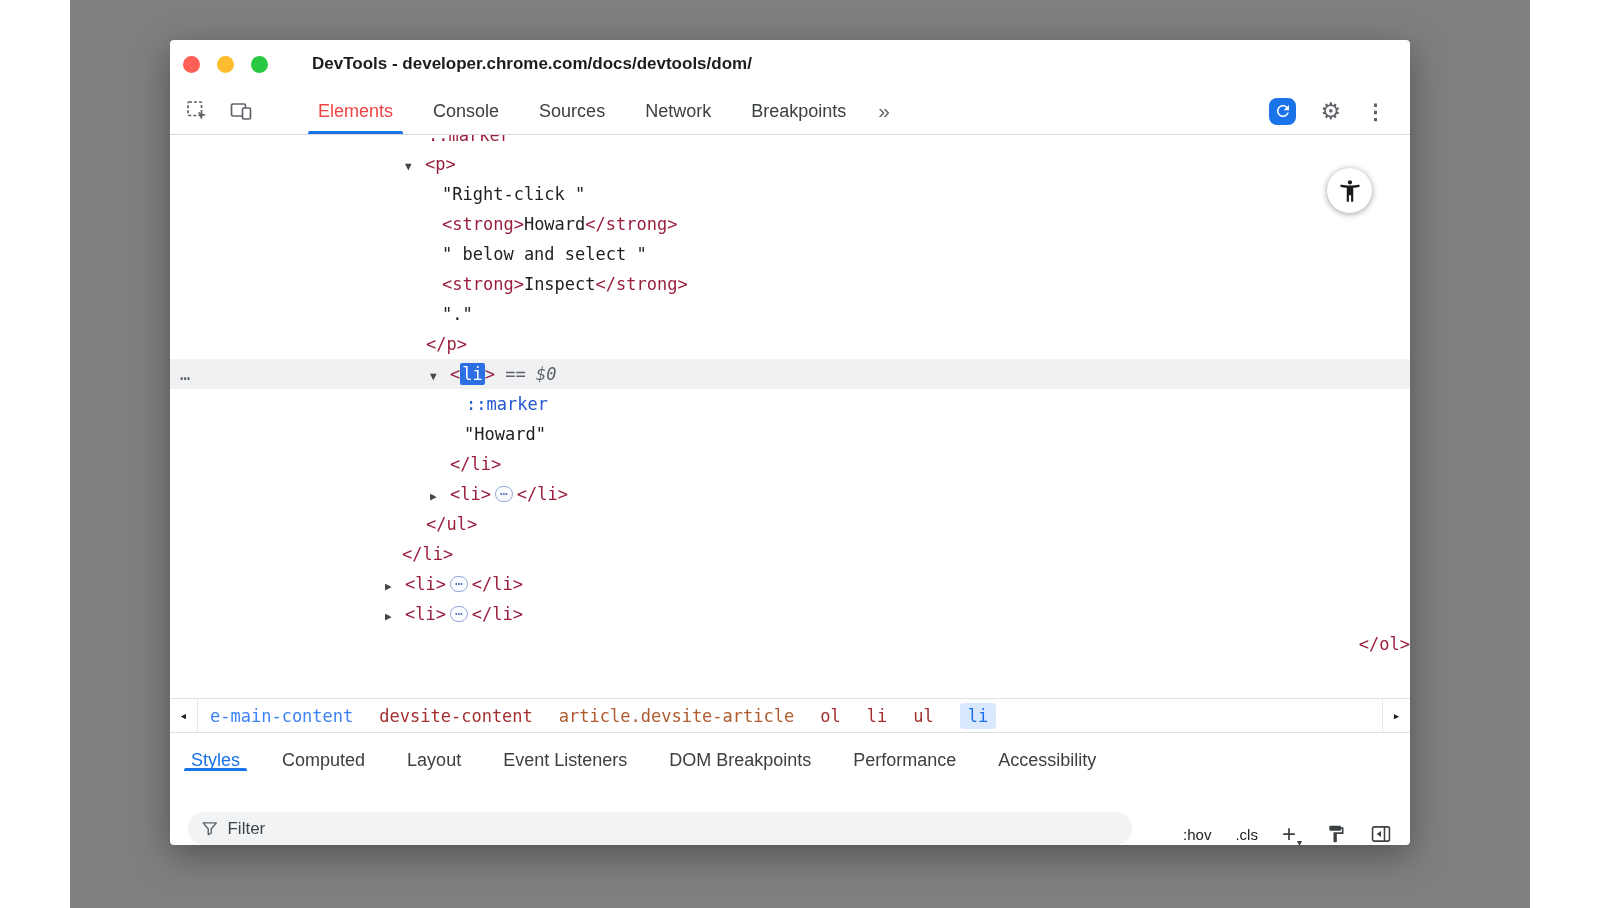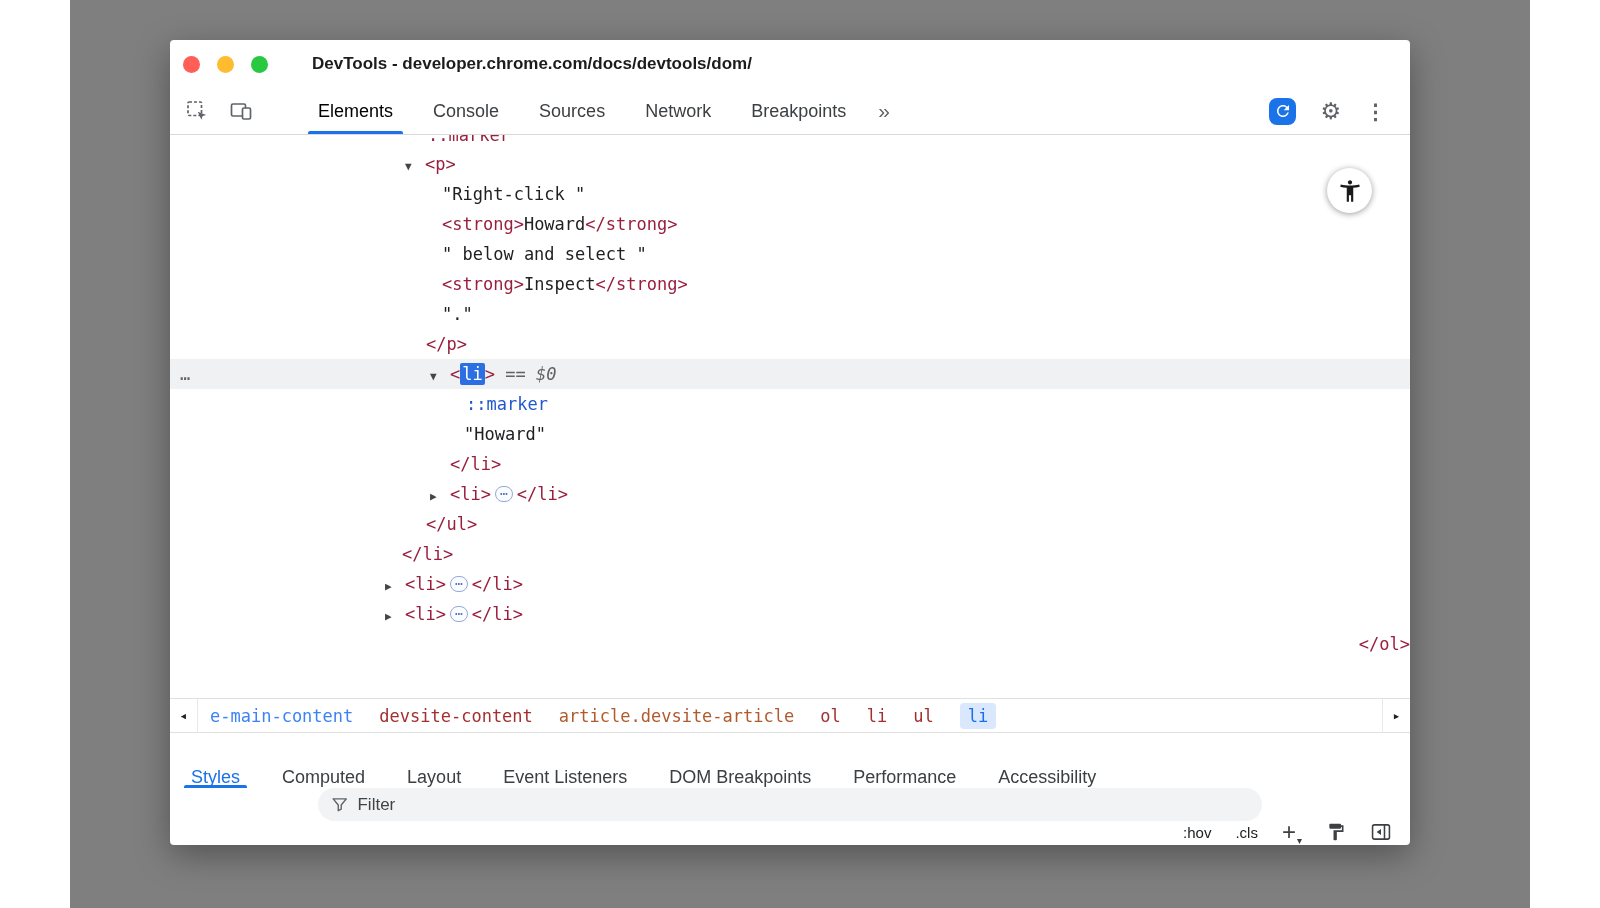--- a/index.html
+++ b/index.html
@@ -17,21 +17,21 @@
   .dot { width:17px; height:17px; border-radius:50%; margin-right:17px; flex:0 0 auto; }
   .title { font-size:17px; font-weight:bold; color:#1c1c1c; margin-left:27px; white-space:nowrap; }
 
   
   .toolbar { height:47px; display:flex; align-items:stretch; border-bottom:1px solid #d9d9d9;
              padding-left:12px; position:relative; }
   .tool-icon { width:30px; display:flex; align-items:center; justify-content:center; margin-right:14px; cursor:pointer; }
   .tabs { display:flex; margin-left:28px; }
   .tab { display:flex; align-items:center; padding:0 20px; font-size:18px; color:#3c4043;
          position:relative; white-space:nowrap; cursor:pointer; }
-  .tab.active { color:#000000; }
+  .tab.active { color:#ef4444; }
   .tab.active::after { content:""; position:absolute; left:10px; right:10px; bottom:0; height:3px;
                        background:#1a73e8; border-radius:2px 2px 0 0; }
   .more-tabs { display:flex; align-items:center; font-size:21px; color:#5f6368; padding:0 12px; cursor:pointer; }
   .toolbar-right { margin-left:auto; display:flex; align-items:center; gap:24px; padding-right:24px; }
   .sync-btn { width:27px; height:27px; border-radius:8px; background:#1a73e8;
               display:flex; align-items:center; justify-content:center; cursor:pointer; }
   .gear { font-size:23px; color:#5f6368; line-height:1; cursor:pointer; }
   .kebab { font-size:21px; color:#5f6368; font-weight:bold; line-height:1; cursor:pointer; }
 
   
@@ -66,29 +66,29 @@
   .crumb-scroll.right { border-left:1px solid #e8e8e8; }
   .crumb-list { flex:1; display:flex; align-items:center; gap:26px; padding-left:12px;
                 overflow:hidden; white-space:nowrap; }
   .crumb { cursor:pointer; }
   .crumb.dark { color:#3b82f6; }
   .crumb.red { color:#a32f2f; }
   .crumb.orange { color:#b05a2d; }
   .crumb.selected { color:#1a6ef0; background:#d9e8fc; padding:3px 8px; border-radius:4px; }
 
   
-  .panel-tabs { height:56px; border-top:1px solid #e0e0e0; display:flex; align-items:flex-end; }
+  .panel-tabs { height:56px; border-top:1px solid #e0e0e0; display:flex; align-items:center; }
   .ptab { display:flex; align-items:center; padding:0 21px; font-size:18px; color:#3c4043;
           position:relative; white-space:nowrap; cursor:pointer; }
   .ptab.active { color:#1a73e8; }
   .ptab.active::after { content:""; position:absolute; left:14px; right:14px; bottom:0; height:3px;
                         background:#1a73e8; border-radius:2px 2px 0 0; }
 
   
-  .filter-bar { height:57px; display:flex; align-items:center; padding:0 18px;flex-direction:column; }
+  .filter-bar { height:57px; display:flex; align-items:flex-end; padding:0 18px; }
   .filter-input { width:944px; height:33px; background:#f1f3f4; border-radius:17px;
                   display:flex; align-items:center; padding:0 13px; gap:9px; }
   .filter-input input { border:0; background:transparent; outline:none; font-size:17px;
                         color:#202124; width:100%; font-family:"Liberation Sans",sans-serif; }
   .filter-input input::placeholder { color:#3f4449; opacity:1; }
   .filter-right { margin-left:auto; display:flex; align-items:center; gap:24px; }
   .hovbtn, .clsbtn { font-size:15px; color:#202124; cursor:pointer; }
   .plusbtn { font-size:24px; color:#3c4043; cursor:pointer; display:flex; line-height:20px; }
   .caret { font-size:10px; color:#3c4043; margin-left:1px; transform:translateY(9px); display:inline-block; }
   .fr-icon { display:flex; align-items:center; cursor:pointer; }

